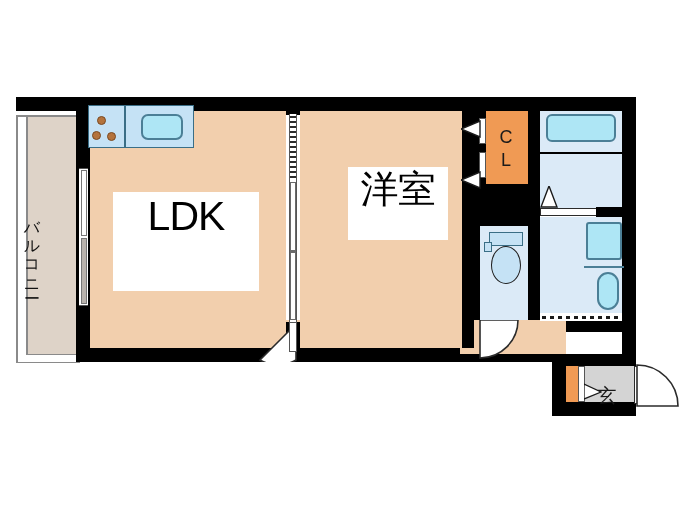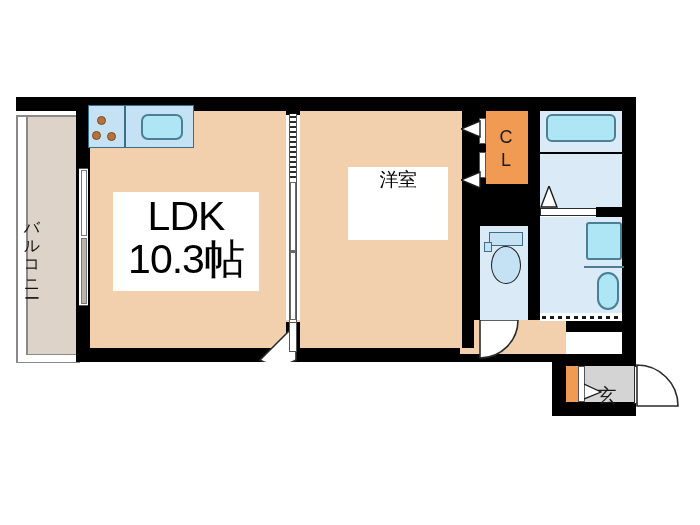--- a/index.html
+++ b/index.html
@@ -50,21 +50,21 @@
   #ldk-label {
     left: 113px; top: 192px;
     width: 146px; height: 96px;
     font-size: 41px;
     padding-top: 3px;
     letter-spacing: -1px;
   }
   #bed-label {
     left: 348px; top: 167px;
     width: 100px; height: 70px;
-    font-size: 19px;
+    font-size: 38px;
     padding-top: 3px;
     letter-spacing: -0.5px;
   }
   #cl-label {
     position: absolute;
     left: 494px; top: 126px;
     width: 24px; height: 48px;
     background: transparent;
     color: #1a1a1a;
     font-size: 18px;
@@ -222,19 +222,18 @@
   </svg>
   <div id="genkan-label">玄</div>
 
   <div class="abs" style="left:634px; top:366px; width:4px; height:38px; background:#ffffff; border:1px solid #2b2b2b;"></div>
   <svg class="abs" style="left:636px; top:364px; width:44px; height:44px;" viewBox="0 0 44 44">
     <path d="M1,1 A41,41 0 0,1 42,42 L1,42 Z" fill="#ffffff" stroke="#2b2b2b" stroke-width="1.6"></path>
   </svg>
 
   <div class="label" id="ldk-label">
     <span class="l1">LDK</span>
-    <span class="l2">10.3帖</span>
   </div>
   <div class="label" id="bed-label">
     <span class="l1">洋室</span>
   </div>
 
 </div>
 
 </body></html>

